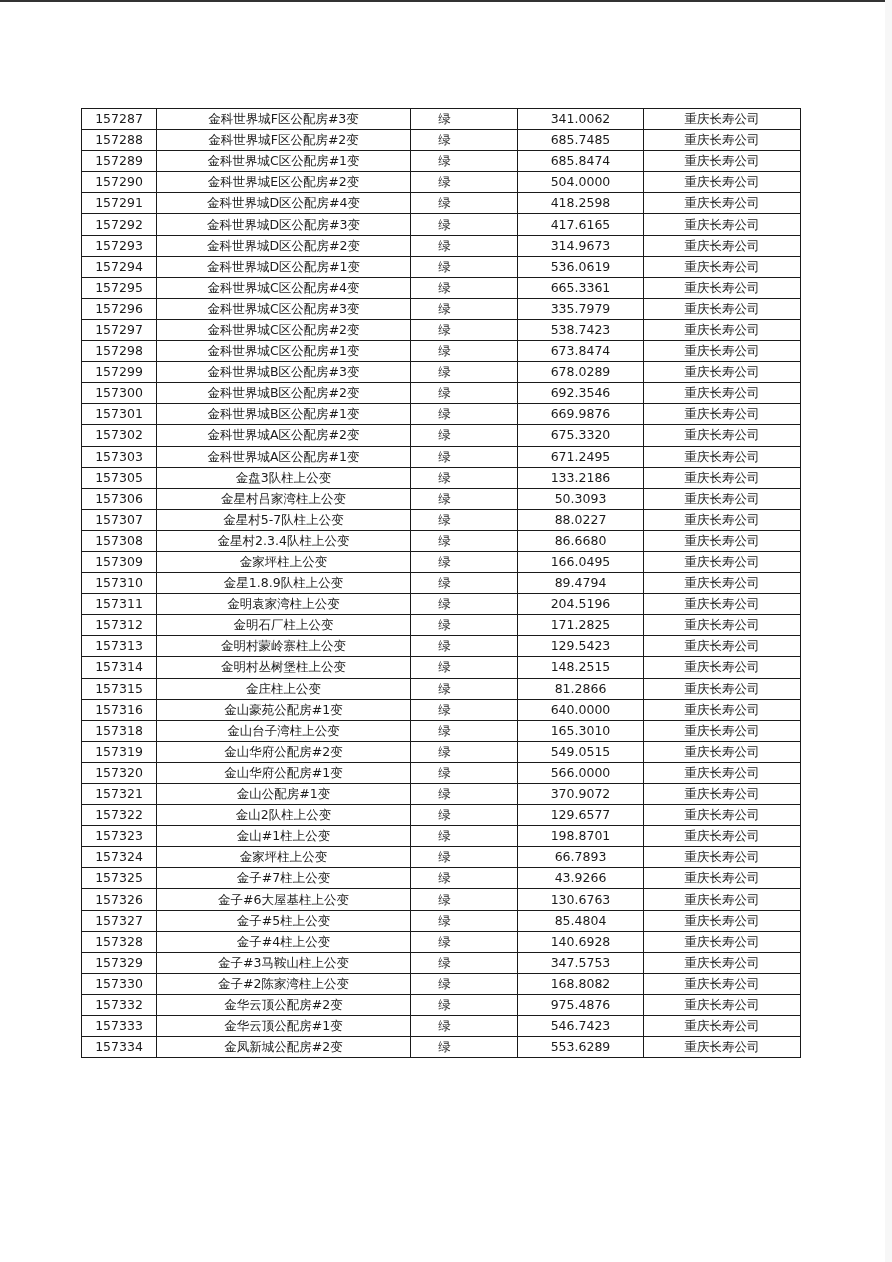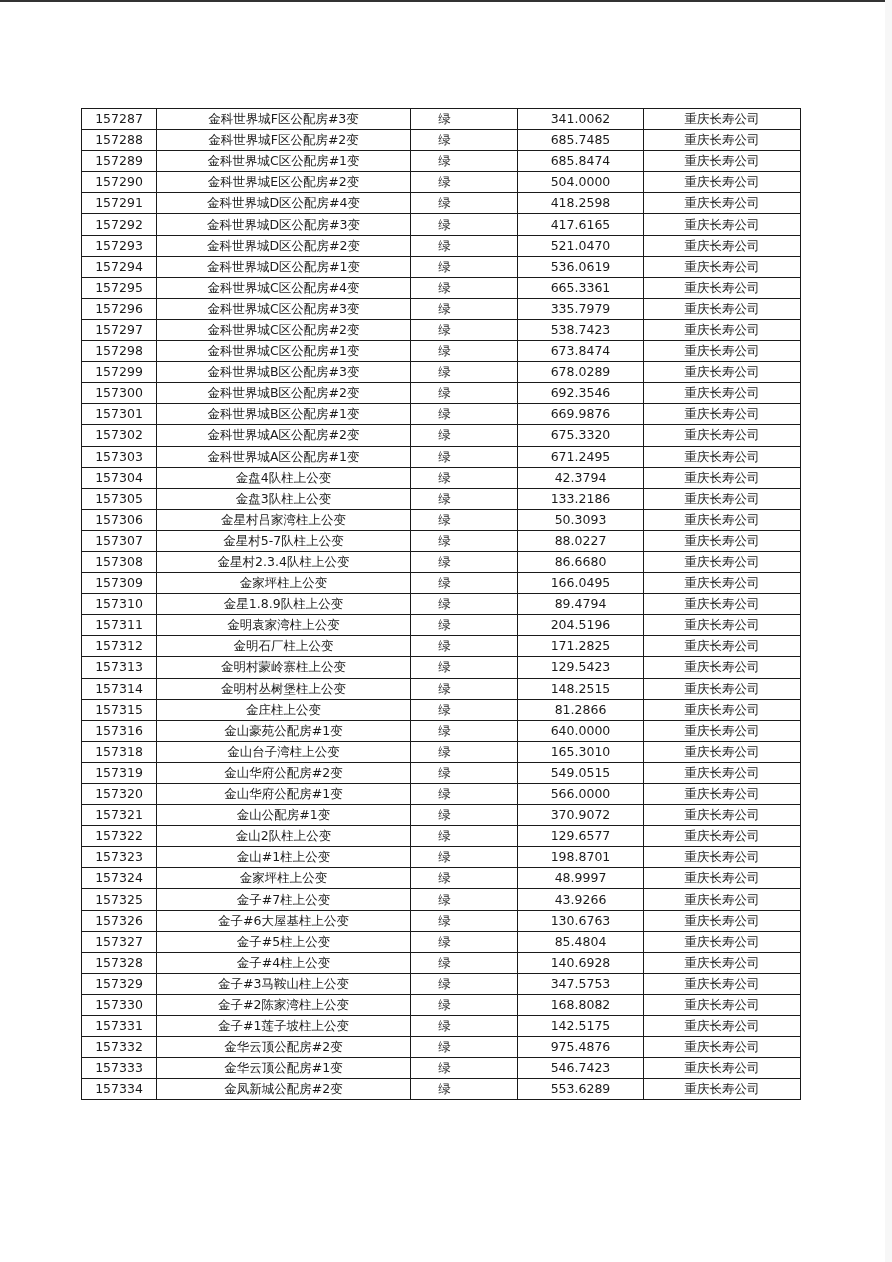--- a/index.html
+++ b/index.html
@@ -81,21 +81,21 @@
         <td class="cell-id">157292</td>
         <td class="cell-name">金科世界城D区公配房#3变</td>
         <td class="cell-color">绿</td>
         <td class="cell-value">417.6165</td>
         <td class="cell-company">重庆长寿公司</td>
       </tr>
       <tr>
         <td class="cell-id">157293</td>
         <td class="cell-name">金科世界城D区公配房#2变</td>
         <td class="cell-color">绿</td>
-        <td class="cell-value">521.0470</td>
+        <td class="cell-value">314.9673</td>
         <td class="cell-company">重庆长寿公司</td>
       </tr>
       <tr>
         <td class="cell-id">157294</td>
         <td class="cell-name">金科世界城D区公配房#1变</td>
         <td class="cell-color">绿</td>
         <td class="cell-value">536.0619</td>
         <td class="cell-company">重庆长寿公司</td>
       </tr>
       <tr>
@@ -155,27 +155,20 @@
         <td class="cell-company">重庆长寿公司</td>
       </tr>
       <tr>
         <td class="cell-id">157303</td>
         <td class="cell-name">金科世界城A区公配房#1变</td>
         <td class="cell-color">绿</td>
         <td class="cell-value">671.2495</td>
         <td class="cell-company">重庆长寿公司</td>
       </tr>
       <tr>
-        <td class="cell-id">157304</td>
-        <td class="cell-name">金盘4队柱上公变</td>
-        <td class="cell-color">绿</td>
-        <td class="cell-value">42.3794</td>
-        <td class="cell-company">重庆长寿公司</td>
-      </tr>
-      <tr>
         <td class="cell-id">157305</td>
         <td class="cell-name">金盘3队柱上公变</td>
         <td class="cell-color">绿</td>
         <td class="cell-value">133.2186</td>
         <td class="cell-company">重庆长寿公司</td>
       </tr>
       <tr>
         <td class="cell-id">157306</td>
         <td class="cell-name">金星村吕家湾柱上公变</td>
         <td class="cell-color">绿</td>
@@ -291,21 +284,21 @@
         <td class="cell-id">157323</td>
         <td class="cell-name">金山#1柱上公变</td>
         <td class="cell-color">绿</td>
         <td class="cell-value">198.8701</td>
         <td class="cell-company">重庆长寿公司</td>
       </tr>
       <tr>
         <td class="cell-id">157324</td>
         <td class="cell-name">金家坪柱上公变</td>
         <td class="cell-color">绿</td>
-        <td class="cell-value">48.9997</td>
+        <td class="cell-value">66.7893</td>
         <td class="cell-company">重庆长寿公司</td>
       </tr>
       <tr>
         <td class="cell-id">157325</td>
         <td class="cell-name">金子#7柱上公变</td>
         <td class="cell-color">绿</td>
         <td class="cell-value">43.9266</td>
         <td class="cell-company">重庆长寿公司</td>
       </tr>
       <tr>
@@ -334,27 +327,20 @@
         <td class="cell-name">金子#3马鞍山柱上公变</td>
         <td class="cell-color">绿</td>
         <td class="cell-value">347.5753</td>
         <td class="cell-company">重庆长寿公司</td>
       </tr>
       <tr>
         <td class="cell-id">157330</td>
         <td class="cell-name">金子#2陈家湾柱上公变</td>
         <td class="cell-color">绿</td>
         <td class="cell-value">168.8082</td>
-        <td class="cell-company">重庆长寿公司</td>
-      </tr>
-      <tr>
-        <td class="cell-id">157331</td>
-        <td class="cell-name">金子#1莲子坡柱上公变</td>
-        <td class="cell-color">绿</td>
-        <td class="cell-value">142.5175</td>
         <td class="cell-company">重庆长寿公司</td>
       </tr>
       <tr>
         <td class="cell-id">157332</td>
         <td class="cell-name">金华云顶公配房#2变</td>
         <td class="cell-color">绿</td>
         <td class="cell-value">975.4876</td>
         <td class="cell-company">重庆长寿公司</td>
       </tr>
       <tr>

